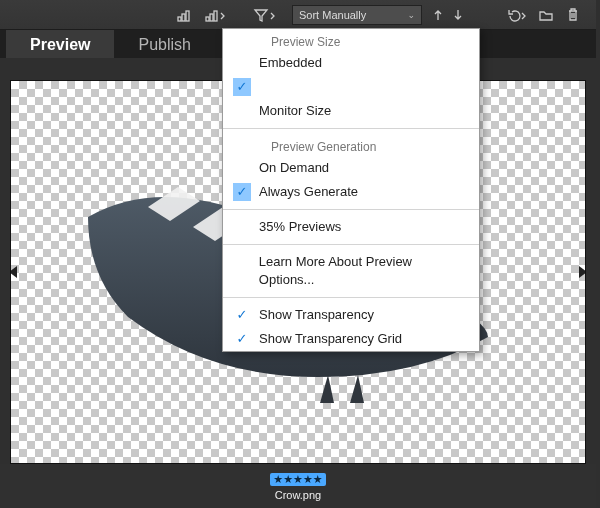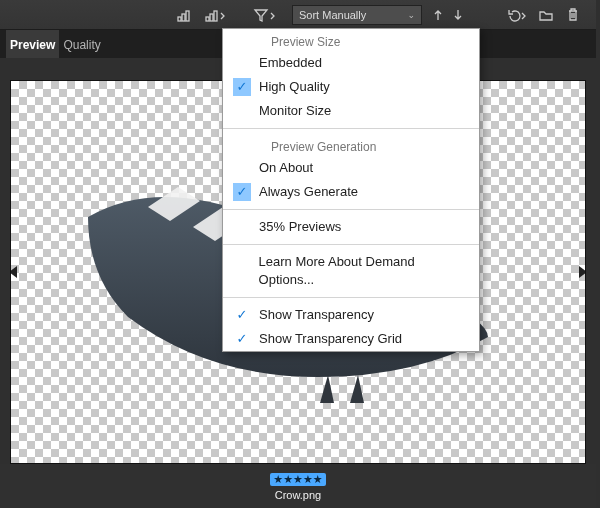--- a/index.html
+++ b/index.html
@@ -53,24 +53,24 @@
   .right-tools { display:flex; align-items:center; padding-right:10px; }
 
   
   .tabrow {
     height: 28px;
     background: #1f1f1f;
     display:flex; align-items:stretch;
     padding: 0 6px;
   }
   .tab {
-    padding: 0 4px;
+    padding: 0 24px;
     display:flex; align-items:center;
     color:#b5b5b5;
-    font-size:12px;
+    font-size:16px;
     cursor:pointer;
     border-top:2px solid transparent;
   }
   .tab.active {
     background:#3a3a3a;
     color:#fff;
     font-weight:600;
   }
 
   
@@ -257,21 +257,21 @@
           </svg>
     </div>
   </div>
 </div>
 
 <div class="tabrow">
   <div class="tab active">
     <span>Preview</span>
   </div>
   <div class="tab">
-    <span>Quality</span>
+    <span>Publish</span>
   </div>
 </div>
 
 <div class="viewport">
   <div class="checker"></div>
 
   <div class="bird">
     <svg viewBox="0 0 480 300">
 
       <defs>
@@ -313,51 +313,50 @@
 
 <div class="menu">
 
   <div class="grp-label">Preview Size</div>
   <div class="item">
     <span class="check"></span>
     <span>Embedded</span>
   </div>
   <div class="item">
     <span class="check hl">✓</span>
-    <span>High Quality</span>
   </div>
   <div class="item">
     <span class="check"></span>
     <span>Monitor Size</span>
   </div>
 
   <div class="sep"></div>
 
   <div class="grp-label">Preview Generation</div>
   <div class="item">
     <span class="check"></span>
-    <span>On About</span>
+    <span>On Demand</span>
   </div>
   <div class="item">
     <span class="check hl">✓</span>
     <span>Always Generate</span>
   </div>
 
   <div class="sep"></div>
 
   <div class="item">
     <span class="check"></span>
     <span>35% Previews</span>
   </div>
 
   <div class="sep"></div>
 
   <div class="item">
     <span class="check"></span>
-    <span>Learn More About Demand Options...</span>
+    <span>Learn More About Preview Options...</span>
   </div>
 
   <div class="sep"></div>
 
   <div class="item">
     <span class="check">✓</span>
     <span>Show Transparency</span>
   </div>
   <div class="item">
     <span class="check">✓</span>

